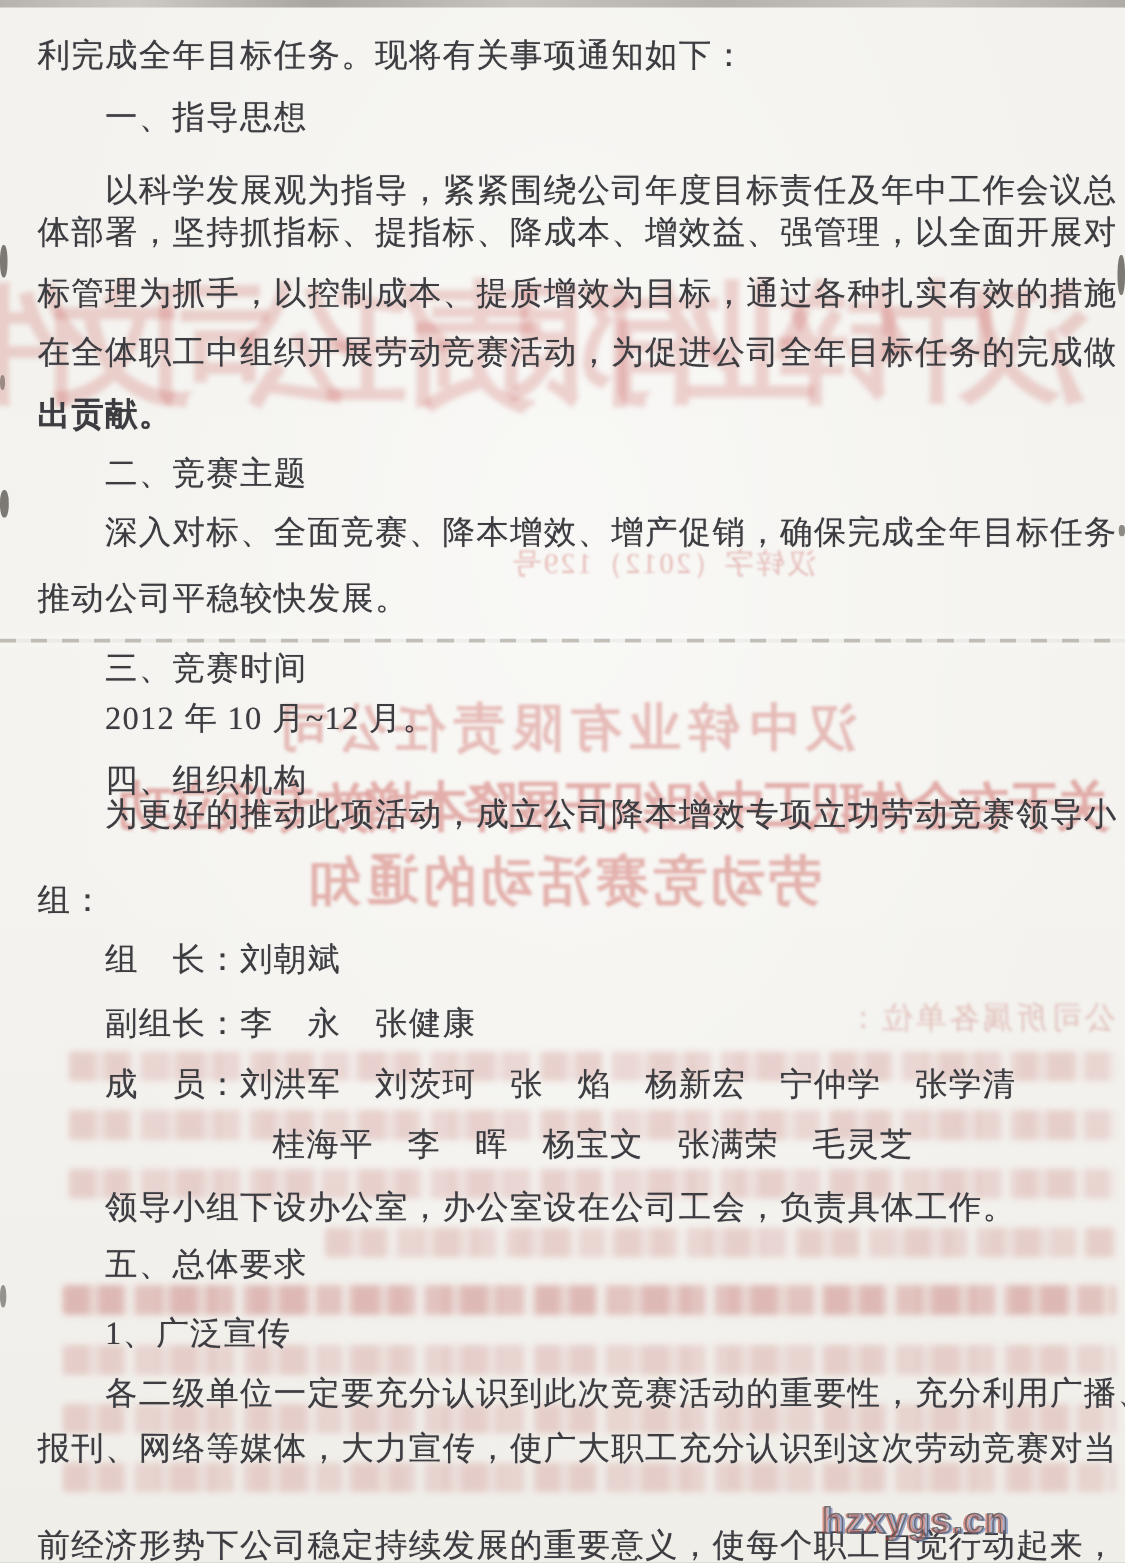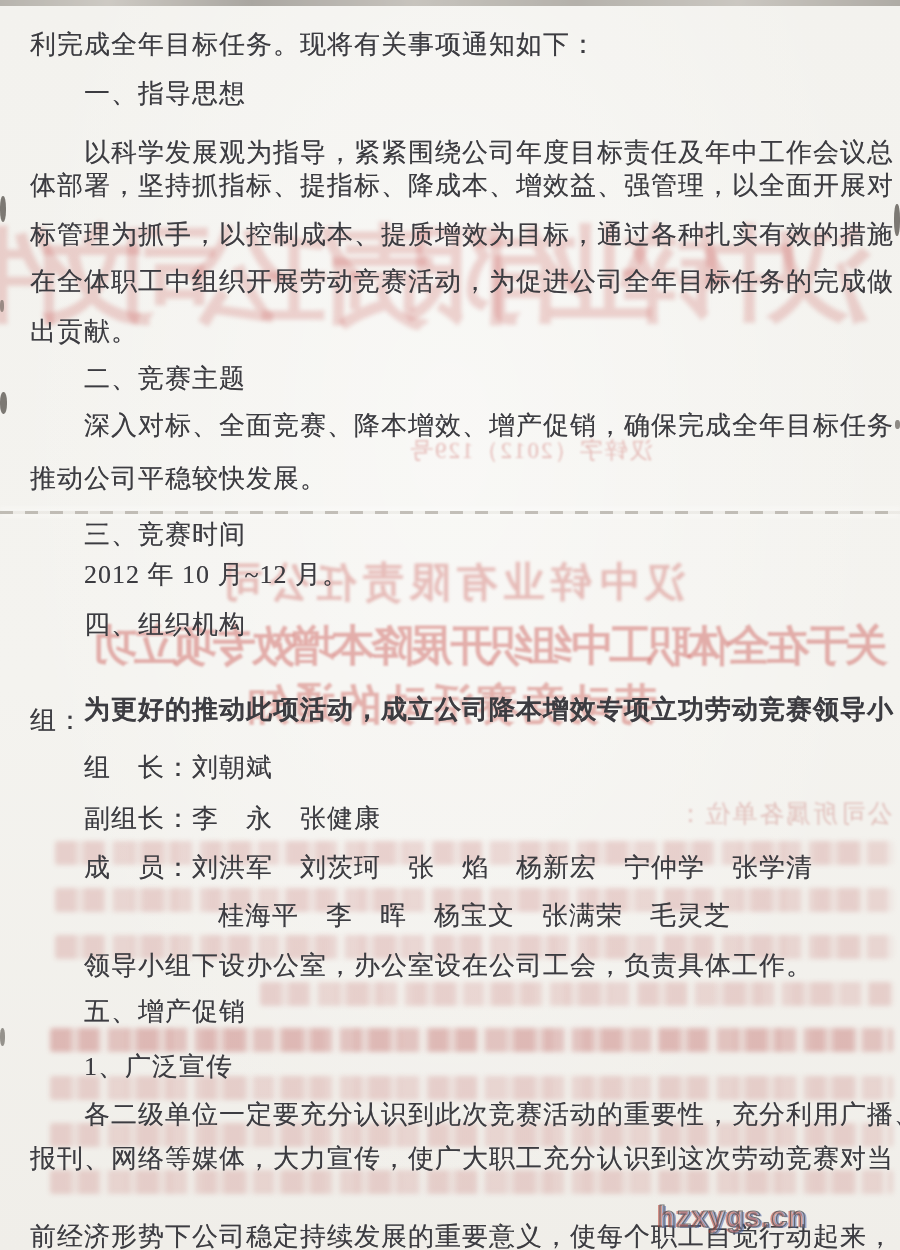--- a/index.html
+++ b/index.html
@@ -90,35 +90,35 @@
   <div class="speck" style="left:0;top:1028px;width:5px;height:18px;opacity:.55;"></div>
   <div class="speck" style="left:894px;top:204px;width:6px;height:32px;"></div>
   <div class="speck" style="left:895px;top:420px;width:5px;height:9px;opacity:.6;"></div>
 
   <div class="line" style="top:27px;left:30px;">利完成全年目标任务。现将有关事项通知如下：</div>
   <div class="line" style="top:76px;left:84px;text-align:right;">一、指导思想</div>
   <div class="line" style="top:135px;left:84px;">以科学发展观为指导，紧紧围绕公司年度目标责任及年中工作会议总</div>
   <div class="line" style="top:168px;left:30px;">体部署，坚持抓指标、提指标、降成本、增效益、强管理，以全面开展对</div>
   <div class="line" style="top:217px;left:30px;">标管理为抓手，以控制成本、提质增效为目标，通过各种扎实有效的措施，</div>
   <div class="line" style="top:264px;left:30px;">在全体职工中组织开展劳动竞赛活动，为促进公司全年目标任务的完成做</div>
-  <div class="line" style="top:314px;left:30px;">出贡献。</div>
+  <div class="line" style="top:314px;left:30px;font-weight:bold;">出贡献。</div>
   <div class="line" style="top:361px;left:84px;">二、竞赛主题</div>
   <div class="line" style="top:408px;left:84px;">深入对标、全面竞赛、降本增效、增产促销，确保完成全年目标任务，</div>
   <div class="line" style="top:461px;left:30px;">推动公司平稳较快发展。</div>
   <div class="line" style="top:517px;left:84px;">三、竞赛时间</div>
   <div class="line" style="top:557px;left:84px;">2012 年 10 月~12 月。</div>
   <div class="line" style="top:607px;left:84px;">四、组织机构</div>
-  <div class="line" style="top:692px;left:84px;font-weight:bold;">为更好的推动此项活动，成立公司降本增效专项立功劳动竞赛领导小</div>
+  <div class="line" style="top:634px;left:84px;">为更好的推动此项活动，成立公司降本增效专项立功劳动竞赛领导小</div>
   <div class="line" style="top:703px;left:30px;">组：</div>
   <div class="line" style="top:750px;left:84px;">组　长：刘朝斌</div>
   <div class="line" style="top:801px;left:84px;">副组长：李　永　张健康</div>
   <div class="line" style="top:850px;left:84px;">成　员：刘洪军　刘茨珂　张　焰　杨新宏　宁仲学　张学清</div>
   <div class="line" style="top:898px;left:190px;margin-left:28px;">桂海平　李　晖　杨宝文　张满荣　毛灵芝</div>
   <div class="line" style="top:948px;left:84px;">领导小组下设办公室，办公室设在公司工会，负责具体工作。</div>
-  <div class="line" style="top:994px;left:84px;">五、增产促销</div>
+  <div class="line" style="top:994px;left:84px;">五、总体要求</div>
   <div class="line" style="top:1049px;left:84px;">1、广泛宣传</div>
   <div class="line" style="top:1097px;left:84px;">各二级单位一定要充分认识到此次竞赛活动的重要性，充分利用广播、</div>
   <div class="line" style="top:1141px;left:30px;">报刊、网络等媒体，大力宣传，使广大职工充分认识到这次劳动竞赛对当</div>
   <div class="line" style="top:1187px;left:30px;margin-top:32px;">前经济形势下公司稳定持续发展的重要意义，使每个职工自觉行动起来，</div>
 
   <div class="watermark">hzxygs.cn</div>
 
 </div>
 
 </body></html>

